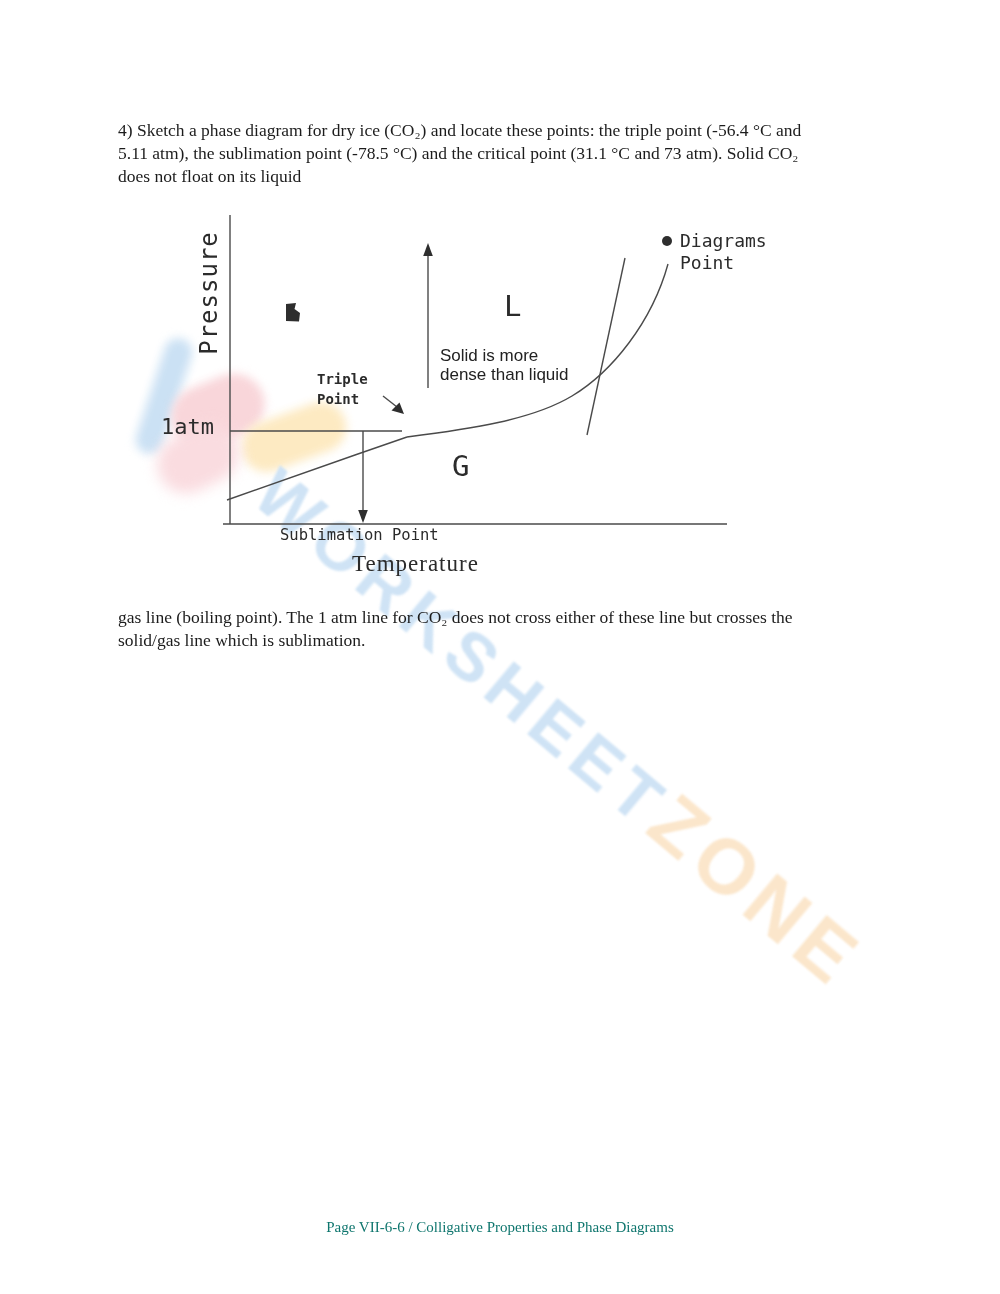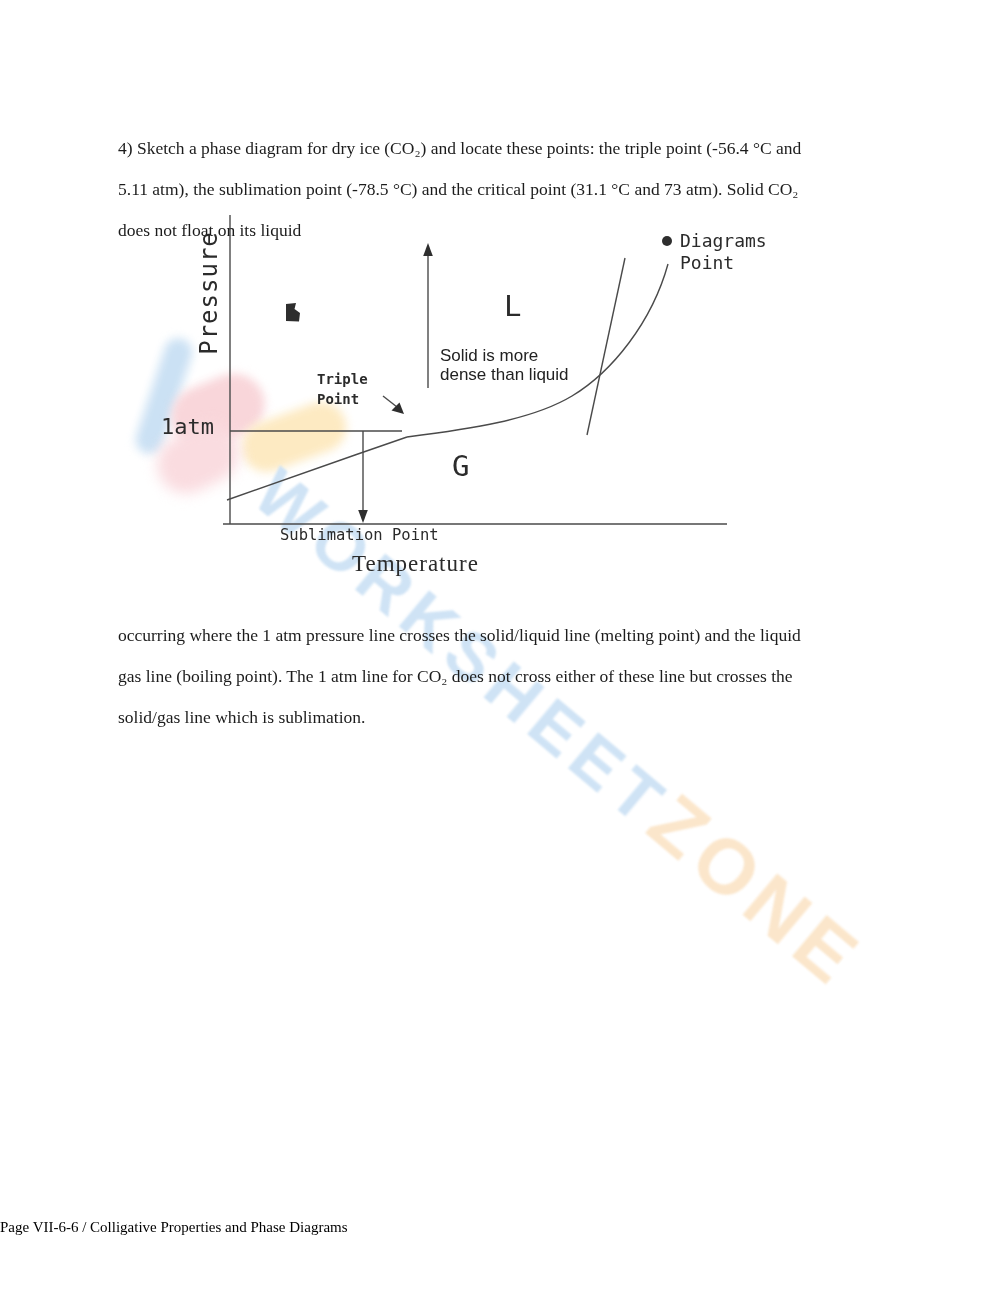--- a/index.html
+++ b/index.html
@@ -40,21 +40,21 @@
     font-weight: bold; white-space: nowrap;
     letter-spacing: 8px;
     filter: blur(1px);
   }
   .wm-primary { font-size: 68px; color: #cfe3f5; }
   .wm-secondary { font-size: 78px; color: #fbe6cb; }
 
   
   .para { position: absolute; left: 118px; width: 772px; z-index: 2; }
   .para .line {
-    font-size: 17.5px; line-height: 23px; white-space: nowrap; margin-top: 18px;
+    font-size: 17.5px; line-height: 23px; white-space: nowrap;
   }
   .question { top: 119px; }
   .explanation { top: 606px; }
 
   
   .figure-svg { position: absolute; left: 0; top: 0; width: 1000px; height: 1294px; z-index: 1; }
   .fig-label {
     position: absolute; z-index: 2;
     font-family: "DejaVu Sans Mono", monospace;
     color: #2b2b2b; white-space: nowrap;
@@ -71,21 +71,21 @@
   .density-note {
     left: 440px; top: 319px; font-family: "Liberation Sans", sans-serif;
     font-size: 17px; line-height: 18.5px; color: #222; margin-top: 28px;
   }
   .sublimation-label { left: 280px; top: 526px; font-size: 15.5px; }
   .temperature-label { left: 352px; top: 551px; font-size: 23px; letter-spacing: 1px; font-family: Liberation Serif, serif; }
 
   
   .footer {
     position: absolute; left: 0; top: 1219px; width: 1000px;
-    text-align: left; font-size: 15px; color: #000000; z-index: 2;
+    text-align: center; font-size: 15px; color: #0f766e; z-index: 2;
   }
 </style>
 </head>
 <body>
 
 <div class="page">
 
   <div class="wm-shape wm-blue-stroke"></div>
   <div class="wm-shape wm-pink-blob"></div>
   <div class="wm-shape wm-yellow-blob"></div>
@@ -139,20 +139,19 @@
 
   <div class="fig-label density-note">
     <div>Solid is more</div>
     <div>dense than liquid</div>
   </div>
 
   <div class="fig-label sublimation-label">Sublimation Point</div>
   <div class="fig-label temperature-label">Temperature</div>
 
   <div class="para explanation">
-    <div class="line">occurring where the 1 atm pressure line crosses the solid/liquid line (melting point) and the liquid</div>
     <div class="line">gas line (boiling point). The 1 atm line for CO₂ does not cross either of these line but crosses the</div>
     <div class="line">solid/gas line which is sublimation.</div>
   </div>
 
   <div class="footer">Page VII-6-6 / Colligative Properties and Phase Diagrams</div>
 
 </div>
 
 </body></html>

